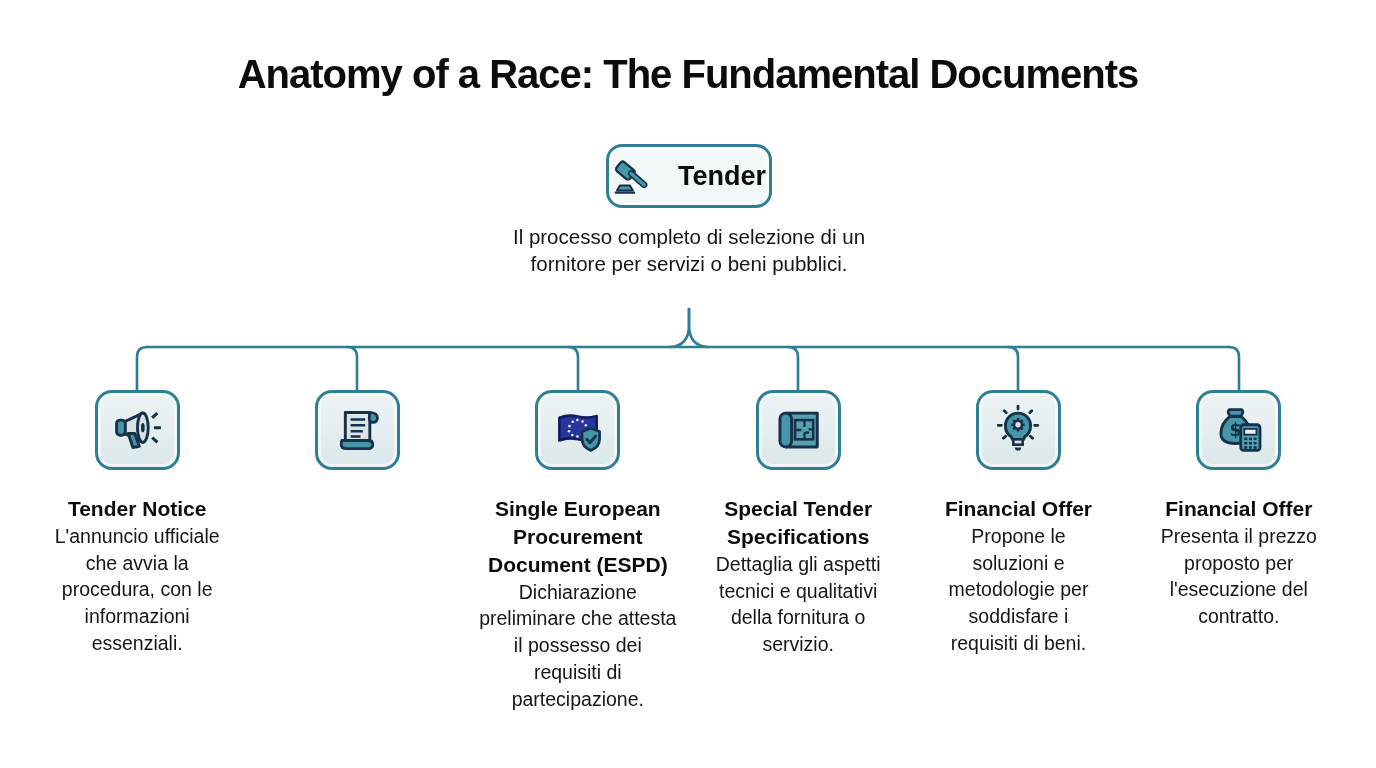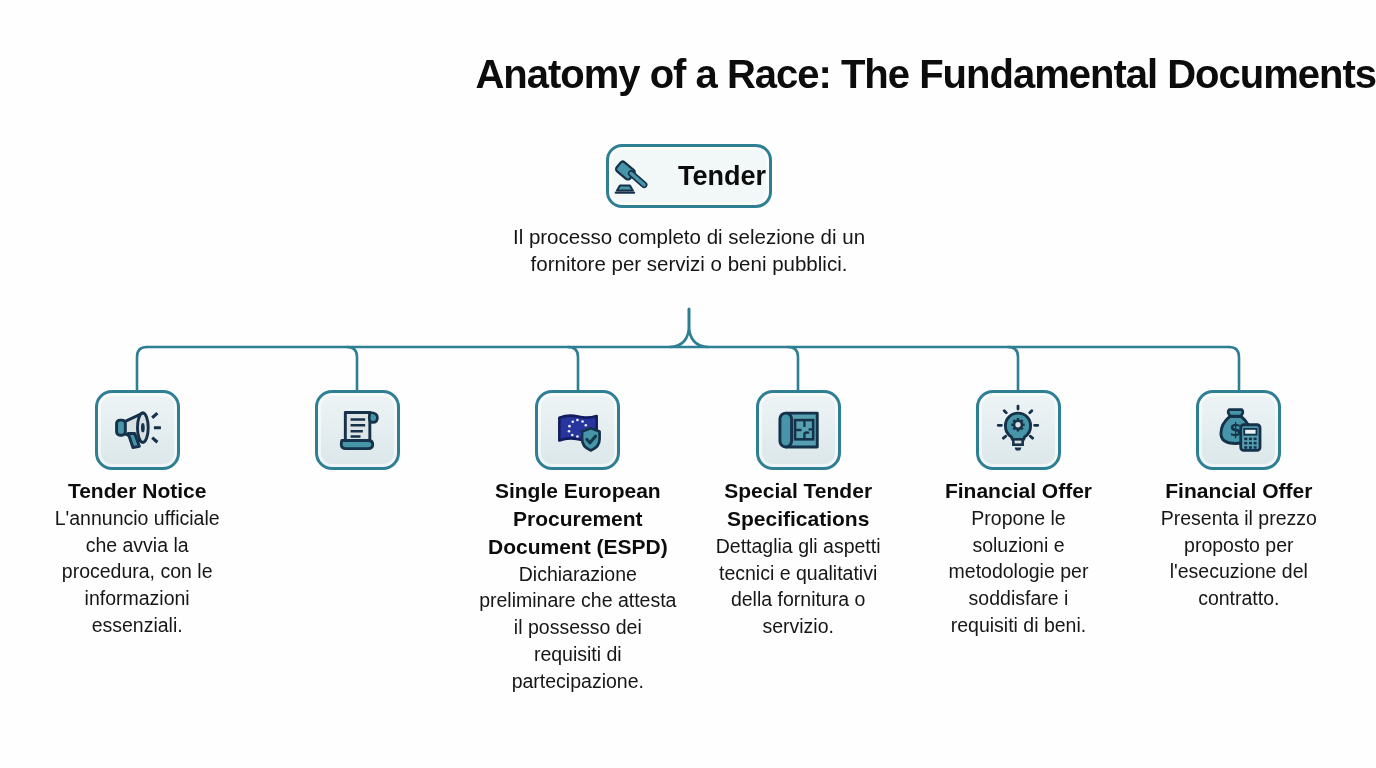--- a/index.html
+++ b/index.html
@@ -2,21 +2,21 @@
 <html><head>
 <meta charset="utf-8">
 <style>
   html,body{margin:0;padding:0;}
   body{
     width:1376px;height:768px;position:relative;overflow:hidden;
     background:#fefefe;color:#111;
     font-family:"Liberation Sans", sans-serif;
   }
   .title{
-    position:absolute;top:52px;left:0;width:1376px;text-align:right;
+    position:absolute;top:52px;left:0;width:1376px;text-align:center;
     font-size:40px;font-weight:700;letter-spacing:-1px;color:#0c0c0c;
   }
   .root-box{
     position:absolute;left:606px;top:144px;width:166px;height:64px;box-sizing:border-box;
     border:3px solid #2e7f94;border-radius:16px;background:#f2f7f8;
     box-shadow:inset 0 0 0 3px rgba(255,255,255,.6);
     display:flex;align-items:center;justify-content:center;gap:26px;
   }
   .root-label{font-size:27px;font-weight:700;color:#0c0c0c;}
   .root-desc{
@@ -29,21 +29,21 @@
   }
   .col{width:220.33px;display:flex;flex-direction:column;align-items:center;}
   .icon-box{
     width:85px;height:80px;box-sizing:border-box;flex:0 0 auto;
     border:3px solid #2e7f94;border-radius:17px;
     background:linear-gradient(180deg,#eef4f6 0%,#dbe7ea 100%);
     box-shadow:inset 0 0 0 3px rgba(255,255,255,.55);
     display:flex;align-items:center;justify-content:center;
   }
   .col-title{
-    margin-top:7px;width:212px;font-size:21px;font-weight:700;
+    margin-top:25px;width:212px;font-size:21px;font-weight:700;
     text-align:center;line-height:1.33;color:#0c0c0c;
   }
   .col-desc{
     margin-top:0;width:200px;font-size:19.5px;
     text-align:center;line-height:1.37;color:#161616;
   }
   .col:nth-child(5) .col-desc{width:172px;}
   .col:nth-child(1) .col-desc{width:192px;}
 </style>
 </head>

